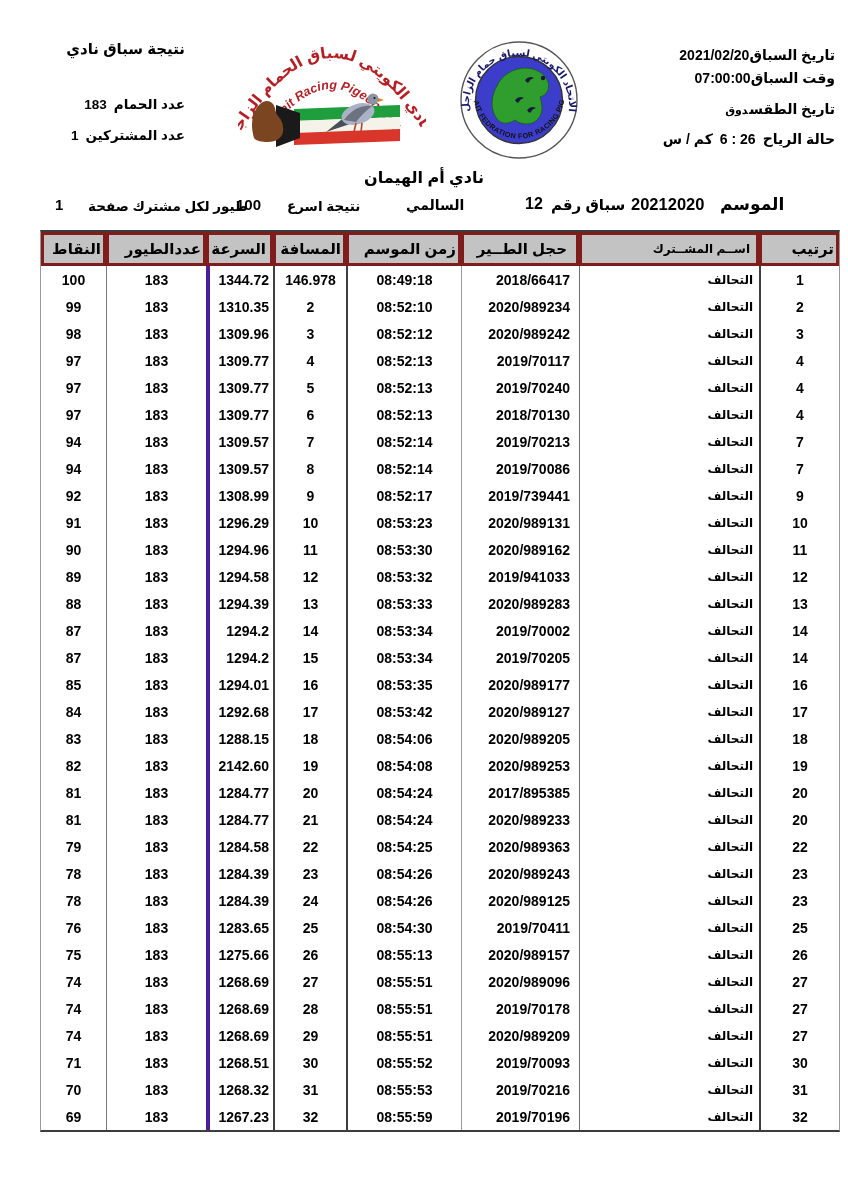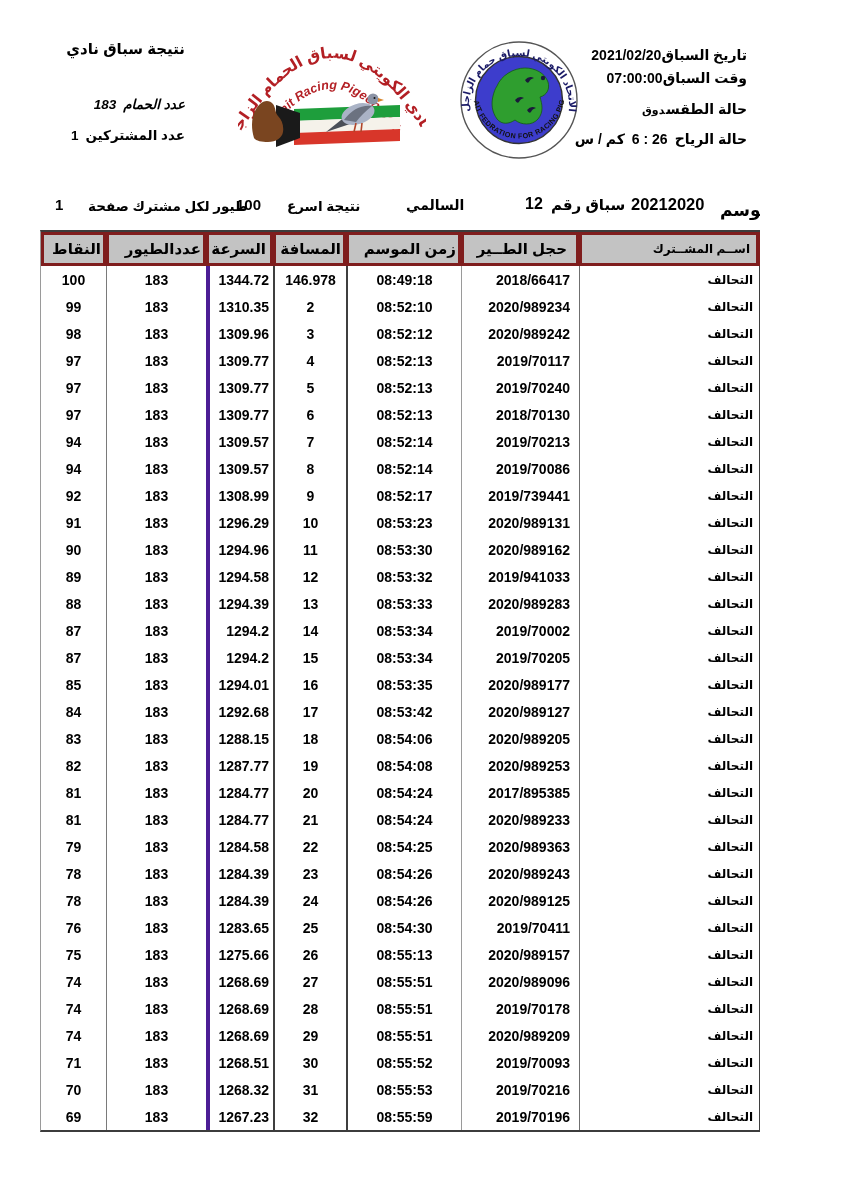--- a/index.html
+++ b/index.html
@@ -1,43 +1,43 @@
 <!DOCTYPE html>
 <html lang="ar"><head>
 <meta charset="utf-8">
 <style>
   html,body{margin:0;padding:0;background:#fff;}
-  .page{position:relative;width:760px;height:1200px;background:#fff;overflow:hidden;
+  .page{position:relative;width:848px;height:1200px;background:#fff;overflow:hidden;
         font-family:"Liberation Sans","DejaVu Sans",sans-serif;color:#000;font-weight:bold;}
 
   
   .tl-title{position:absolute;left:40px;top:40px;width:145px;text-align:right;font-size:15px;}
   .tl-line{position:absolute;left:40px;width:145px;text-align:right;direction:rtl;font-size:13.5px;white-space:nowrap;}
   .tl-line .val{margin-inline-start:7px;}
-  #tl-pigeons{top:96px;font-style:italic;}
+  #tl-pigeons{top:96px;}
   #tl-participants{top:127px;}
 
   
   .ir{position:absolute;right:13px;direction:rtl;text-align:right;font-size:14px;white-space:nowrap;}
   #ir-date{top:38px;margin-top:9px;}
   #ir-time{top:70px;}
   #ir-weather{top:101px;}
   #ir-wind{top:131px;}
   .ir .val{margin-inline-start:6px;direction:ltr;unicode-bidi:embed;display:inline-block;}
   .small-val{font-size:11px;margin-inline-start:1px;text-align:right;}
   .wind-num{direction:ltr;unicode-bidi:embed;display:inline-block;margin:0 7px;}
 
   
   .logo-left{position:absolute;left:238px;top:20px;width:188px;height:144px;}
   .logo-right{position:absolute;left:455px;top:38px;width:128px;height:124px;}
 
   
   .club-title{position:absolute;left:0;right:0;top:168px;text-align:center;font-size:16px;}
   .sl{position:absolute;white-space:nowrap;direction:rtl;}
-  #sl-season{left:720px;top:200px;font-size:17px;}
+  #sl-season{left:720px;top:194px;font-size:17px;}
   #sl-season-val{left:631px;top:195px;font-size:16.5px;}
   #sl-race-label{left:551px;top:196px;font-size:15px;}
   #sl-race-val{left:525px;top:195px;font-size:16px;}
   #sl-location{left:406px;top:197px;font-size:14px;}
   #sl-result-label{left:287px;top:198px;font-size:13.5px;}
   #sl-result-val{left:236px;top:196px;font-size:15px;}
   #sl-result-suffix{left:88px;top:198px;font-size:13.5px;}
   #sl-page-no{left:55px;top:196px;font-size:15px;}
 
   
@@ -125,26 +125,27 @@
     </text>
   </svg>
 
   <div class="ir" id="ir-date">
     <span>تاريخ السباق</span><span class="val">2021/02/20</span>
   </div>
   <div class="ir" id="ir-time">
     <span>وقت السباق</span><span class="val">07:00:00</span>
   </div>
   <div class="ir" id="ir-weather">
-    <span>حالة الطقس</span><span class="small-val">دوق</span>
+    <span>تاريخ الطقس</span><span class="small-val">دوق</span>
   </div>
   <div class="ir" id="ir-wind">
     <span>حالة الرياح</span><span class="wind-num">6 : 26</span><span>كم / س</span>
   </div>
 
+  <div class="club-title">نادي أم الهيمان</div>
 
   <span class="sl" id="sl-season">الموسم</span>
   <span class="sl" id="sl-season-val">20212020</span>
   <span class="sl" id="sl-race-label">سباق رقم</span>
   <span class="sl" id="sl-race-val">12</span>
   <span class="sl" id="sl-location">السالمي</span>
   <span class="sl" id="sl-result-label">نتيجة اسرع</span>
   <span class="sl" id="sl-result-val">100</span>
   <span class="sl" id="sl-result-suffix">طيور لكل مشترك صفحة</span>
   <span class="sl" id="sl-page-no">1</span>
@@ -352,21 +353,21 @@
           <td class="c-speed">1288.15</td>
           <td class="c-birds">183</td>
           <td class="c-points">83</td>
         </tr>
         <tr>
           <td class="c-rank">19</td>
           <td class="c-name">التحالف</td>
           <td class="c-ring">2020/989253</td>
           <td class="c-arrival">08:54:08</td>
           <td class="c-distance">19</td>
-          <td class="c-speed">1287.77</td>
+          <td class="c-speed">2142.60</td>
           <td class="c-birds">183</td>
           <td class="c-points">82</td>
         </tr>
         <tr>
           <td class="c-rank">20</td>
           <td class="c-name">التحالف</td>
           <td class="c-ring">2017/895385</td>
           <td class="c-arrival">08:54:24</td>
           <td class="c-distance">20</td>
           <td class="c-speed">1284.77</td>

